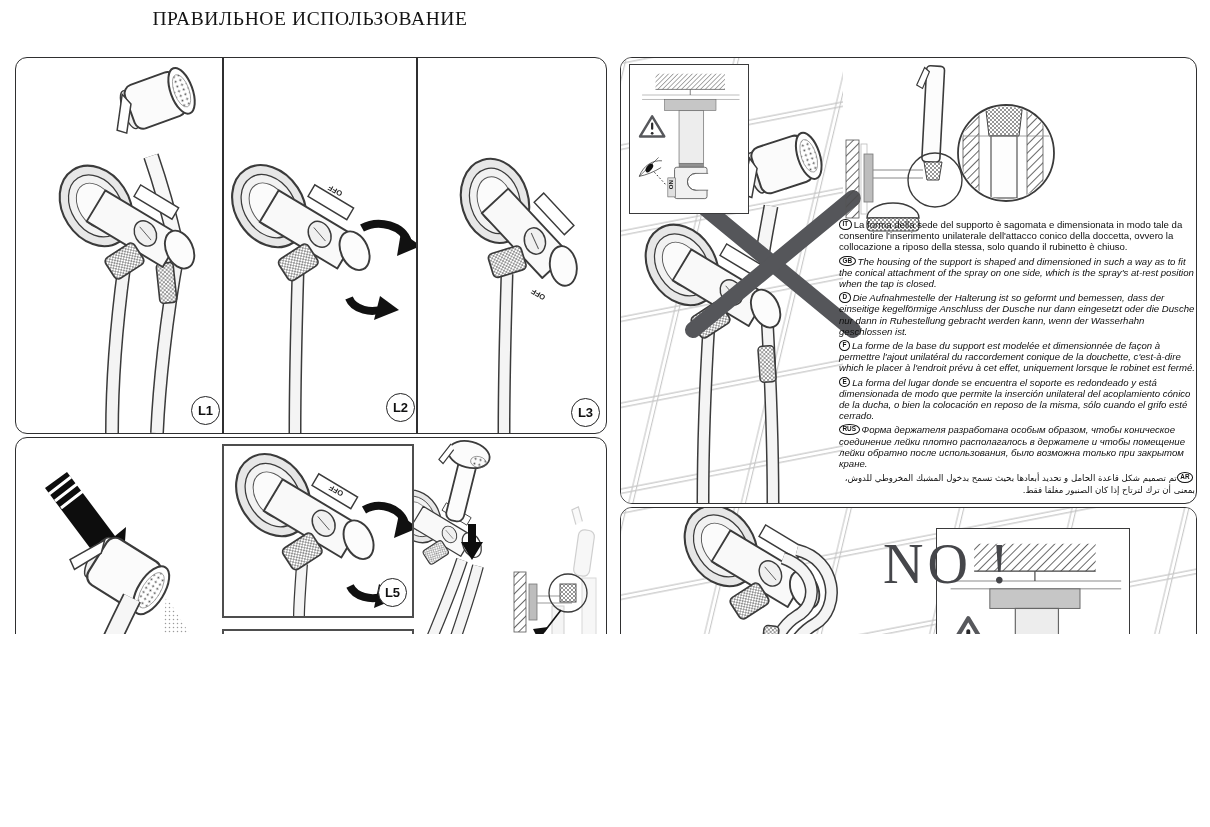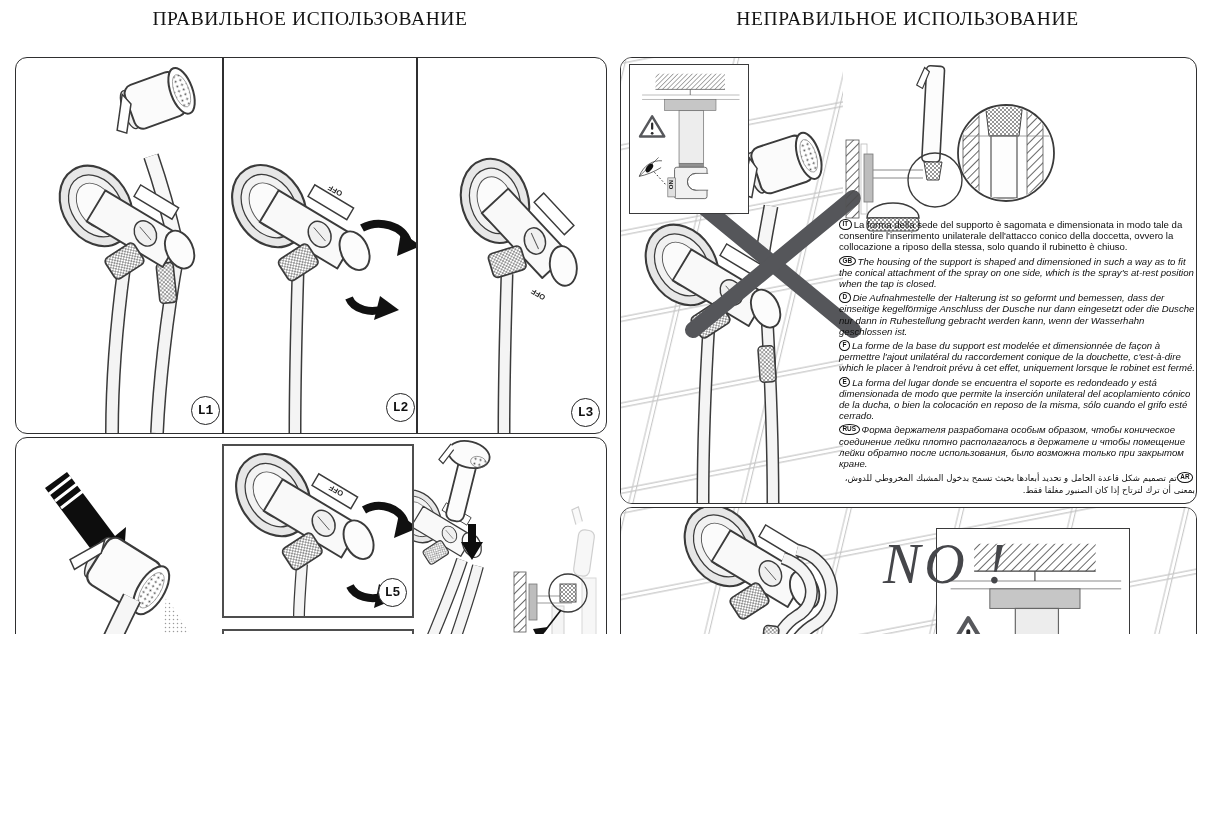--- a/index.html
+++ b/index.html
@@ -2,26 +2,26 @@
 <html><head>
 <meta charset="utf-8">
 <style>
   html,body{margin:0;padding:0;background:#fff;}
   #page{position:relative;width:1210px;height:634px;background:#fff;font-family:"Liberation Sans",sans-serif;overflow:hidden;padding-left:28px;}
   .sec-title{position:absolute;top:8px;font-family:"Liberation Serif",serif;font-size:19.5px;letter-spacing:.6px;color:#141414;text-align:center;white-space:nowrap;}
   .panel{position:absolute;border:1.6px solid #2f2f30;border-radius:12px;background:#fff;overflow:hidden;}
   .panel svg{position:absolute;left:0;top:0;}
   .divider{position:absolute;top:0;bottom:0;width:1.6px;background:#2f2f30;}
   .circle-label{position:absolute;width:27px;height:27px;border:1.8px solid #242425;border-radius:50%;background:#fff;
-    font-weight:bold;font-size:13px;font-family:Liberation Mono, monospace;color:#111;
+    font-weight:bold;font-size:13px;font-family:Liberation Sans, sans-serif;color:#111;
     display:flex;align-items:center;justify-content:center;z-index:6;}
   .inset-box{position:absolute;border:2.2px solid #4e4e4e;background:#fff;z-index:4;}
   .inset-box svg{position:absolute;left:0;top:0;}
   .inset-thin{border:1.5px solid #3a3a3b;}
-  .no-big{position:absolute;font-family:"Liberation Serif",serif;font-size:56px;color:#45464a;letter-spacing:4px;z-index:5;white-space:nowrap;font-style:italic;}
+  .no-big{position:absolute;font-family:"Liberation Serif",serif;font-size:56px;color:#45464a;letter-spacing:4px;z-index:5;white-space:nowrap;}
   .instr{position:absolute;left:218px;top:161px;width:356px;font-size:9.6px;line-height:11.2px;color:#0e0e0e;z-index:5;}
   .instr p{margin:0 0 3px 0;}
   .instr .ital{font-style:italic;}
   .instr .ar{direction:rtl;text-align:right;font-family:"DejaVu Sans",sans-serif;font-size:8.6px;line-height:11.5px;font-style:normal;}
   .badge{display:inline-block;border:1px solid #111;border-radius:50%;padding:0 2.5px;font-size:6.4px;font-weight:bold;
     font-style:normal;line-height:8.6px;vertical-align:2px;margin-right:2px;font-family:"Liberation Sans",sans-serif;direction:ltr;unicode-bidi:embed;}
 </style>
 </head>
 <body>
 
@@ -100,21 +100,20 @@
         <rect x="64" y="198" width="14" height="34" fill="#e0e0e0" stroke="#555" stroke-width="1"></rect>
         <text transform="translate(66,202) rotate(90)" font-size="11" font-weight="bold" fill="#111" font-family="Liberation Sans, sans-serif">NO</text>
         <use href="#g-warn" transform="translate(12,84) scale(0.8)"></use>
         <use href="#g-eye" transform="translate(10,160) scale(0.75)"></use>
         <line x1="40" y1="188" x2="62" y2="212" stroke="#1a1a1a" stroke-width="1.6" stroke-dasharray="3,3.5"></line>
       </g>
     </defs>
   </svg>
 
   <div class="sec-title" style="left:15px;width:590px;">ПРАВИЛЬНОЕ ИСПОЛЬЗОВАНИЕ</div>
-  <div class="sec-title" style="left:620px;width:575px;">НЕПРАВИЛЬНОЕ ИСПОЛЬЗОВАНИЕ</div>
 
   <div class="panel" style="left:15px;top:57px;width:590px;height:375px;">
     <div class="divider" style="left:206px;"></div>
     <div class="divider" style="left:400px;"></div>
 
     <svg width="206" height="375" viewBox="0 0 206 375">
       <path d="M108,210 C100,270 96,330 96,375" stroke="#3b3b3b" stroke-width="14" fill="none"></path>
       <path d="M108,210 C100,270 96,330 96,375" stroke="#f4f4f4" stroke-width="11" fill="none"></path>
       <path d="M162,196 C150,260 143,330 141,375" stroke="#3b3b3b" stroke-width="14" fill="none"></path>
       <path d="M162,196 C150,260 143,330 141,375" stroke="#f4f4f4" stroke-width="11" fill="none"></path>

